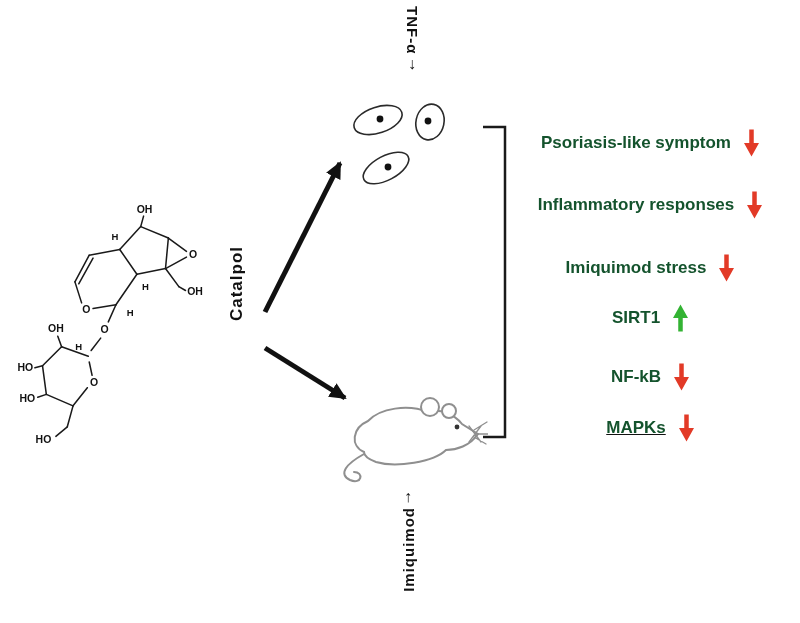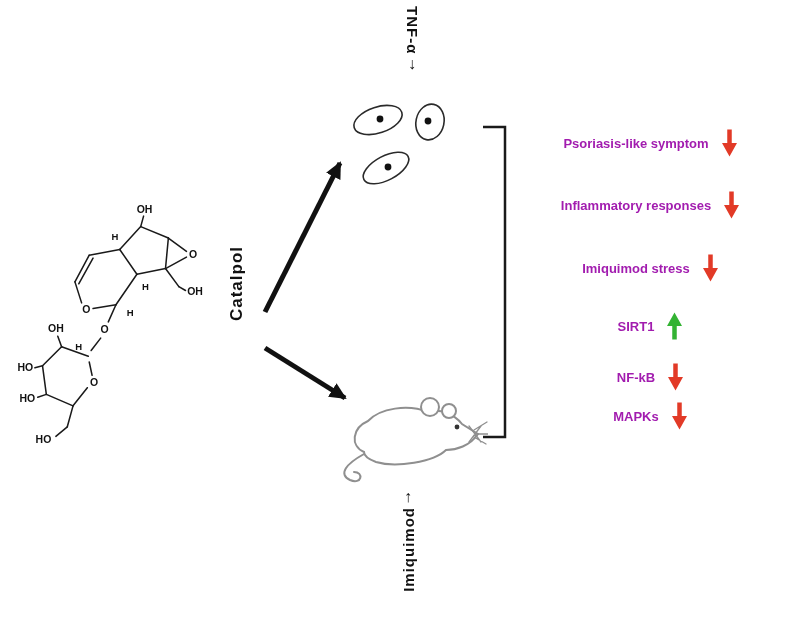--- a/index.html
+++ b/index.html
@@ -18,21 +18,21 @@
   .catalpol{font-size:17px;font-weight:bold;letter-spacing:1px;}
   .stim{position:absolute;display:flex;flex-direction:column;align-items:center;width:32px;}
   .stim-tnf{left:396px;top:6px;}
   .stim-imq{left:392px;top:487px;}
   .stim-label{font-size:15px;font-weight:bold;letter-spacing:1px;}
   .stim-arrow{font-size:16px;font-weight:bold;line-height:1;margin:2px 0;}
   
   .outcomes{position:absolute;left:500px;top:0;width:300px;height:623px;}
   .outcome-row{position:absolute;left:0;width:100%;height:44px;
     display:flex;align-items:center;justify-content:center;gap:13px;}
-  .outcome-label{font-size:13px;font-weight:bold;color:#a21caf;white-space:nowrap;}
+  .outcome-label{font-size:17px;font-weight:bold;color:#14532d;white-space:nowrap;}
   .outcome-arrow{width:15px;height:34px;flex:0 0 auto;}
   .outcome-arrow.up{transform:rotate(180deg);}
   
   .overlay{position:absolute;left:0;top:0;width:800px;height:623px;pointer-events:none;}
   .cells-svg{position:absolute;left:338px;top:90px;width:135px;height:118px;}
   .mouse-svg{position:absolute;left:330px;top:376px;width:158px;height:115px;}
 </style>
 </head>
 <body>
 
@@ -167,35 +167,35 @@
         </svg>
     </div>
 
     <div class="outcome-row" style="top:246px;">
       <span class="outcome-label">Imiquimod stress</span>
       <svg class="outcome-arrow" viewBox="0 0 20 36">
           <path d="M7 0 H13 V18 H20 L10 36 L0 18 H7 Z" fill="#e23a27"></path>
         </svg>
     </div>
 
-    <div class="outcome-row" style="top:304px;">
+    <div class="outcome-row" style="top:296px;">
       <span class="outcome-label">SIRT1</span>
       <svg class="outcome-arrow up" viewBox="0 0 20 36">
           <path d="M7 0 H13 V18 H20 L10 36 L0 18 H7 Z" fill="#33b333"></path>
         </svg>
     </div>
 
     <div class="outcome-row" style="top:355px;">
       <span class="outcome-label">NF-kB</span>
       <svg class="outcome-arrow" viewBox="0 0 20 36">
           <path d="M7 0 H13 V18 H20 L10 36 L0 18 H7 Z" fill="#e23a27"></path>
         </svg>
     </div>
 
-    <div class="outcome-row" style="top:394px;">
+    <div class="outcome-row" style="top:406px;text-decoration:underline;">
       <span class="outcome-label">MAPKs</span>
       <svg class="outcome-arrow" viewBox="0 0 20 36">
           <path d="M7 0 H13 V18 H20 L10 36 L0 18 H7 Z" fill="#e23a27"></path>
         </svg>
     </div>
 
   </div>
 </div>
 
 </body></html>

